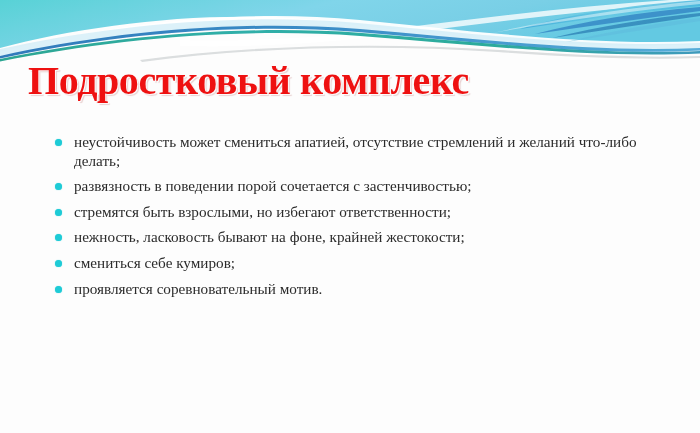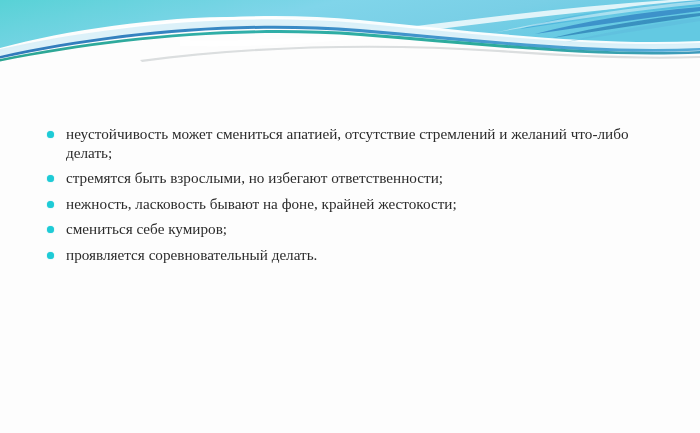--- a/index.html
+++ b/index.html
@@ -48,21 +48,21 @@
     text-shadow: 1px 1px 0 rgba(255,255,255,0.85), 2px 2px 1px rgba(150,40,40,0.20);
     white-space: nowrap;
   }
 
   
   .bullet-list {
     position: absolute;
     left: 30px;
     top: 117px;
     width: 625px;
-    margin: 8px;
+    margin: 16px;
     padding: 0;
     list-style: none;
   }
   .bullet-item {
     position: relative;
     padding-left: 28px;
     margin-bottom: 7px;
     font-size: 15.2px;
     line-height: 18.6px;
     color: #2b2b2b;
@@ -134,37 +134,42 @@
 
       <path d="M700,0 L700,6 C640,12 580,20 520,29 C560,16 625,5 700,0 Z" fill="url(#gradBand2)" opacity="0.85"></path>
       <path d="M700,7 L700,11 C645,18 590,26 535,34 C585,21 640,12 700,7 Z" fill="#2f7fc1" opacity="0.75"></path>
       <path d="M700,13 L700,16 C650,23 600,31 552,38 C600,26 650,18 700,13 Z" fill="#1c6aa8" opacity="0.6"></path>
       <path d="M700,18 L700,21 C655,28 610,35 566,42 C612,31 656,23 700,18 Z" fill="#5fb9dd" opacity="0.55"></path>
 
       <path d="M700,4 C630,11 560,21 492,33 C556,19 624,8 700,1 Z" fill="#ffffff" opacity="0.45"></path>
     </svg>
   </div>
 
+  <div class="title">Подростковый комплекс</div>
 
   <ul class="bullet-list">
     <li class="bullet-item">
       <span class="bullet-marker"></span>
       <span class="bullet-text">неустойчивость может смениться апатией, отсутствие стремлений и желаний что-либо делать;</span>
+    </li>
+    <li class="bullet-item">
+      <span class="bullet-marker"></span>
+      <span class="bullet-text">развязность в поведении порой сочетается с застенчивостью;</span>
     </li>
     <li class="bullet-item">
       <span class="bullet-marker"></span>
       <span class="bullet-text">стремятся быть взрослыми, но избегают ответственности;</span>
     </li>
     <li class="bullet-item">
       <span class="bullet-marker"></span>
       <span class="bullet-text">нежность, ласковость бывают на фоне, крайней жестокости;</span>
     </li>
     <li class="bullet-item">
       <span class="bullet-marker"></span>
       <span class="bullet-text">смениться себе кумиров;</span>
     </li>
     <li class="bullet-item">
       <span class="bullet-marker"></span>
-      <span class="bullet-text">проявляется соревновательный делать.</span>
+      <span class="bullet-text">проявляется соревновательный мотив.</span>
     </li>
   </ul>
 
 </div>
 
 </body></html>

